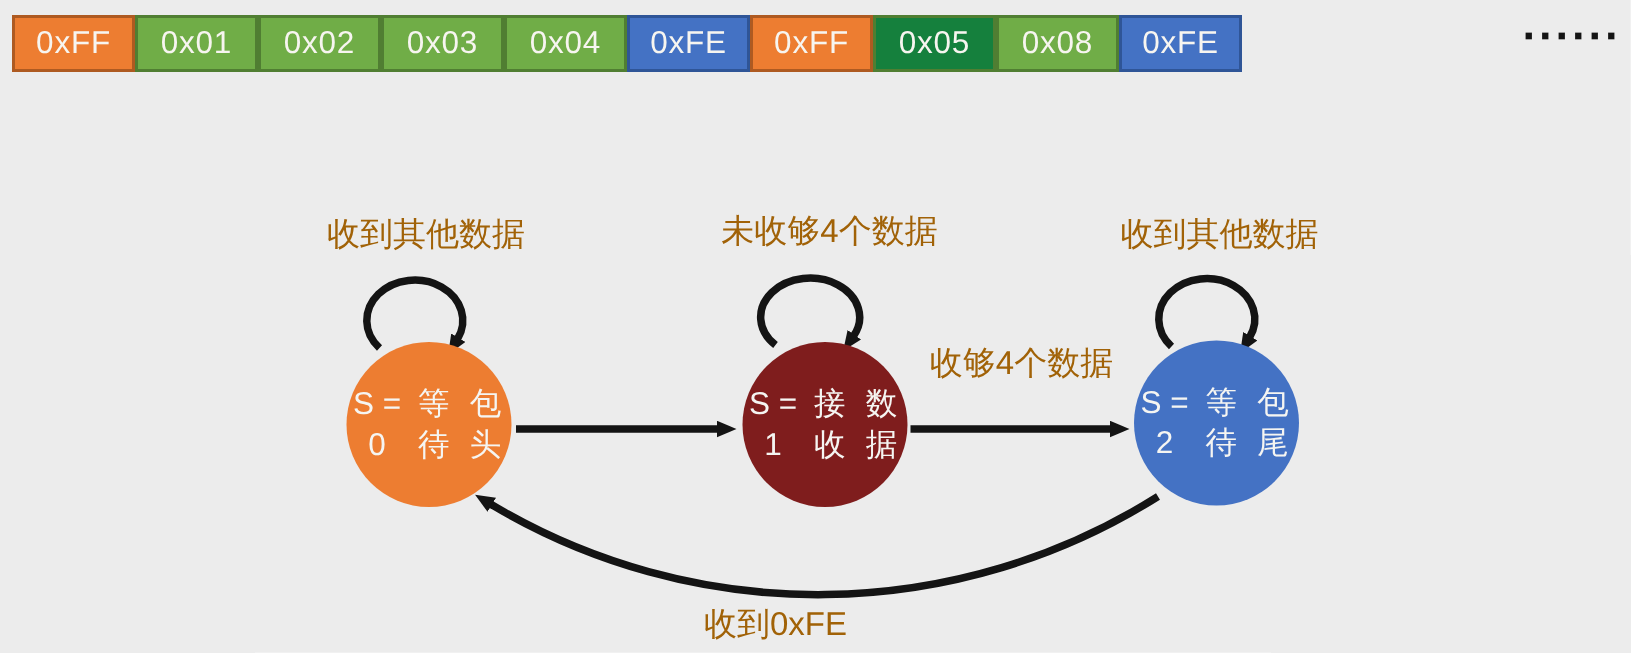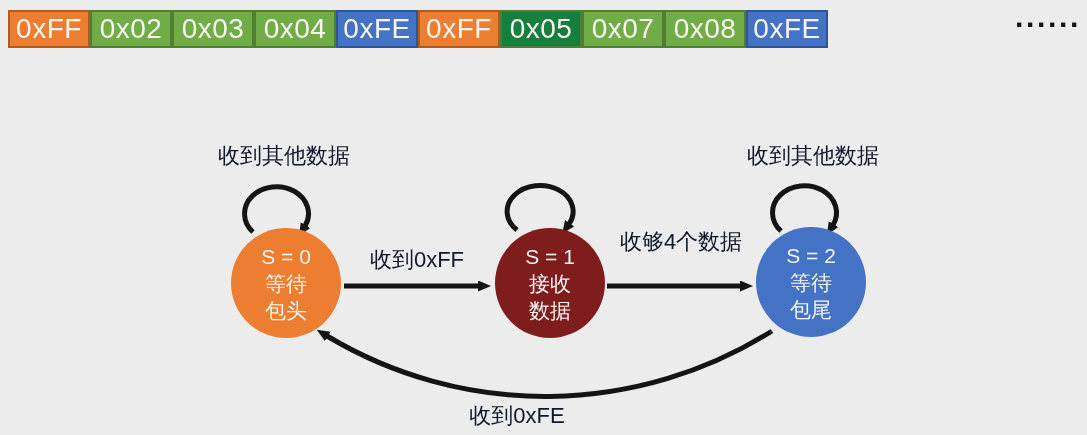--- a/index.html
+++ b/index.html
@@ -7,65 +7,65 @@
   body { font-family:"Liberation Sans", sans-serif; }
   .canvas {
     position:relative; width:1087px; height:435px;
     background:var(--bg); overflow:hidden;
   }
   
   .strip { position:absolute; left:8px; top:10px; display:flex; }
   .cell {
     width:82px; height:38px; border:2px solid;
     display:flex; align-items:center; justify-content:center;
-    color:#F7F5F0; font-size:28px; letter-spacing:0.5px;
+    color:#F7F5F0; font-size:21px; letter-spacing:0.5px;
   }
   .ellipsis {
     position:absolute; left:1016px; top:8px; width:64px; height:34px;
     display:flex; align-items:center; justify-content:center;
     font-size:30px; font-weight:bold; letter-spacing:1px; color:#141414;
   }
   
   .state {
     position:absolute; width:110px; height:110px; border-radius:50%;
-    display:flex; flex-direction:column; align-items:center; justify-content:center;
+    display:flex; flex-direction:row; align-items:center; justify-content:center;
     color:#F5F5F2; font-size:21px; line-height:27px; text-align:center;
   }
   .state-0 { left:231px; top:228px; }
   .state-1 { left:495px; top:228px; }
   .state-2 { left:756px; top:227px; }
   
   .tlabel {
     position:absolute; transform:translateX(-50%);
-    font-size:22px; font-weight:500; color:#0f172a; white-space:nowrap;
+    font-size:22px; font-weight:500; color:#a16207; white-space:nowrap;
   }
   .lbl-s0-self { left:284px; top:141px; }
   .lbl-s1-self { left:553px; top:139px; }
   .lbl-s2-self { left:813px; top:141px; }
   .lbl-s0-s1   { left:417px; top:245px; }
   .lbl-s1-s2   { left:681px; top:227px; }
   .lbl-s2-s0   { left:517px; top:401px; }
   
   svg.arrows { position:absolute; left:0; top:0; pointer-events:none; }
   svg.arrows path.edge { fill:none; stroke:var(--arrow); stroke-width:5; }
 </style>
 </head>
 <body>
 
 <div class="canvas">
 
   <div class="strip">
       <div class="cell" style="background: rgb(237, 125, 49); border-color: rgb(174, 90, 33);">0xFF</div>
+      <div class="cell" style="background: rgb(112, 173, 71); border-color: rgb(80, 126, 50);">0x01</div>
       <div class="cell" style="background: rgb(112, 173, 71); border-color: rgb(80, 126, 50);">0x02</div>
       <div class="cell" style="background: rgb(112, 173, 71); border-color: rgb(80, 126, 50);">0x03</div>
       <div class="cell" style="background: rgb(112, 173, 71); border-color: rgb(80, 126, 50);">0x04</div>
       <div class="cell" style="background: rgb(68, 114, 196); border-color: rgb(47, 85, 151);">0xFE</div>
       <div class="cell" style="background: rgb(237, 125, 49); border-color: rgb(174, 90, 33);">0xFF</div>
       <div class="cell" style="background: #15803d; border-color: rgb(80, 126, 50);">0x05</div>
-      <div class="cell" style="background: rgb(112, 173, 71); border-color: rgb(80, 126, 50);">0x07</div>
       <div class="cell" style="background: rgb(112, 173, 71); border-color: rgb(80, 126, 50);">0x08</div>
       <div class="cell" style="background: rgb(68, 114, 196); border-color: rgb(47, 85, 151);">0xFE</div>
     </div>
   <div class="ellipsis">······</div>
 
   <svg class="arrows" width="1087" height="435" viewBox="0 0 1087 435">
     <defs>
       <marker id="ah" markerUnits="userSpaceOnUse" markerWidth="20" markerHeight="14" refX="1" refY="5.5" orient="auto">
         <path d="M0,0 L13,5.5 L0,11 Z" fill="#141414"></path>
       </marker>
@@ -88,17 +88,17 @@
     <span>接收</span>
     <span>数据</span>
   </div>
   <div class="state state-2" style="background: rgb(68, 114, 196);">
     <span>S = 2</span>
     <span>等待</span>
     <span>包尾</span>
   </div>
 
   <div class="tlabel lbl-s0-self">收到其他数据</div>
+  <div class="tlabel lbl-s1-self">未收够4个数据</div>
   <div class="tlabel lbl-s2-self">收到其他数据</div>
-  <div class="tlabel lbl-s0-s1">收到0xFF</div>
   <div class="tlabel lbl-s1-s2">收够4个数据</div>
   <div class="tlabel lbl-s2-s0">收到0xFE</div>
 </div>
 
 </body></html>

